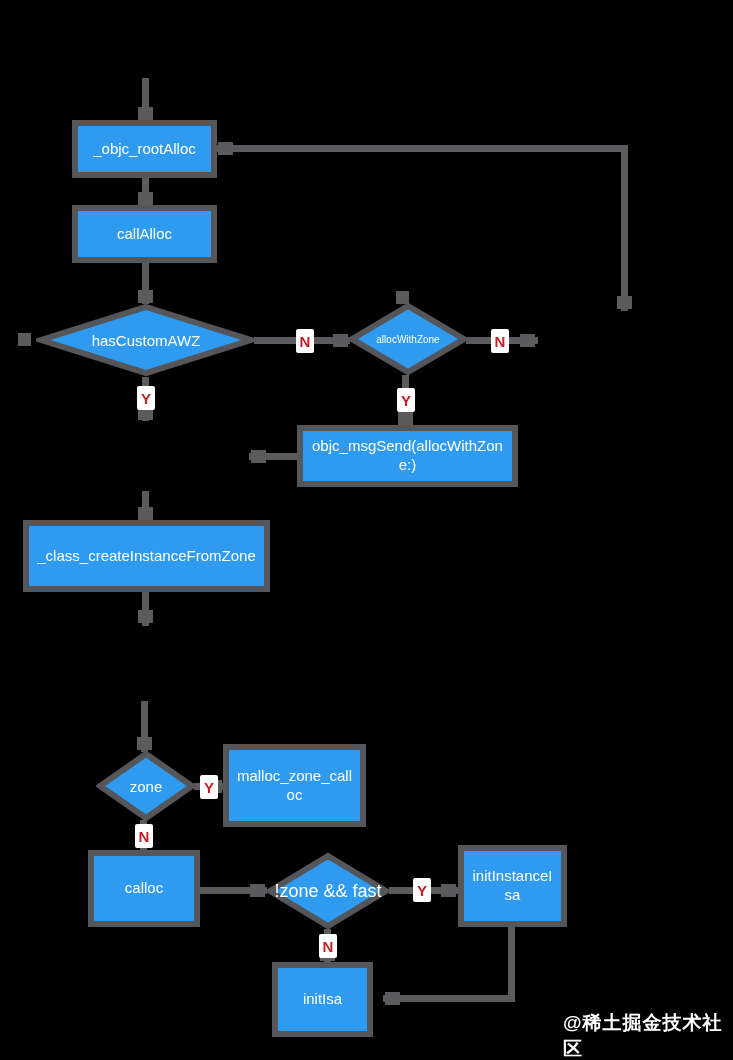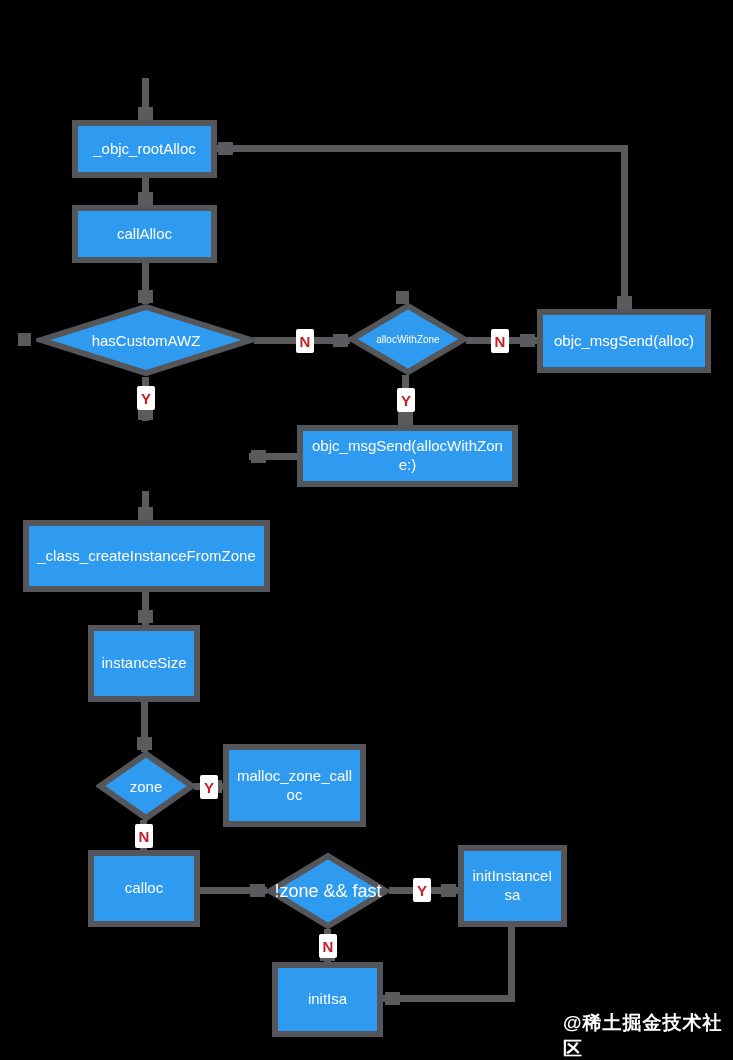--- a/index.html
+++ b/index.html
@@ -83,42 +83,36 @@
 
   <div class="stub" style="left:18px;top:333px;"></div>
   <div class="stub" style="left:396px;top:291px;"></div>
 
   <div class="node" style="left:72px;top:120px;width:145px;height:58px;">
       <span>_objc_rootAlloc</span>
     </div>
   <div class="node" style="left:72px;top:205px;width:145px;height:58px;">
       <span>callAlloc</span>
     </div>
-  <div class="node" style="left:537px;top:309px;width:174px;height:64px;">
-      <span>objc_msgSend(alloc)</span>
-    </div>
   <div class="node" style="left:23px;top:520px;width:247px;height:72px;">
       <span>_class_createInstanceFromZone</span>
     </div>
   <div class="node" style="left:297px;top:425px;width:221px;height:62px;">
       <span>objc_msgSend(allocWithZone:)</span>
-    </div>
-  <div class="node" style="left:88px;top:625px;width:112px;height:77px;">
-      <span>instanceSize</span>
     </div>
   <div class="node" style="left:88px;top:850px;width:112px;height:77px;">
       <span>calloc</span>
     </div>
   <div class="node" style="left:223px;top:744px;width:143px;height:83px;">
       <span>malloc_zone_calloc</span>
     </div>
   <div class="node" style="left:458px;top:845px;width:109px;height:82px;">
       <span>initInstanceIsa</span>
     </div>
-  <div class="node" style="left:272px;top:962px;width:111px;height:75px;">
+  <div class="node" style="left:272px;top:962px;width:101px;height:75px;">
       <span>initIsa</span>
     </div>
 
   <div class="diamond" style="left:36px;top:302px;width:220px;height:76px;">
     <svg width="220" height="76">
       <polygon points="110,5 215,38 110,71 5,38" fill="#2E9BF0" stroke="#55565A" stroke-width="6"></polygon>
     </svg>
     <div class="dlabel">hasCustomAWZ</div>
   </div>
 

